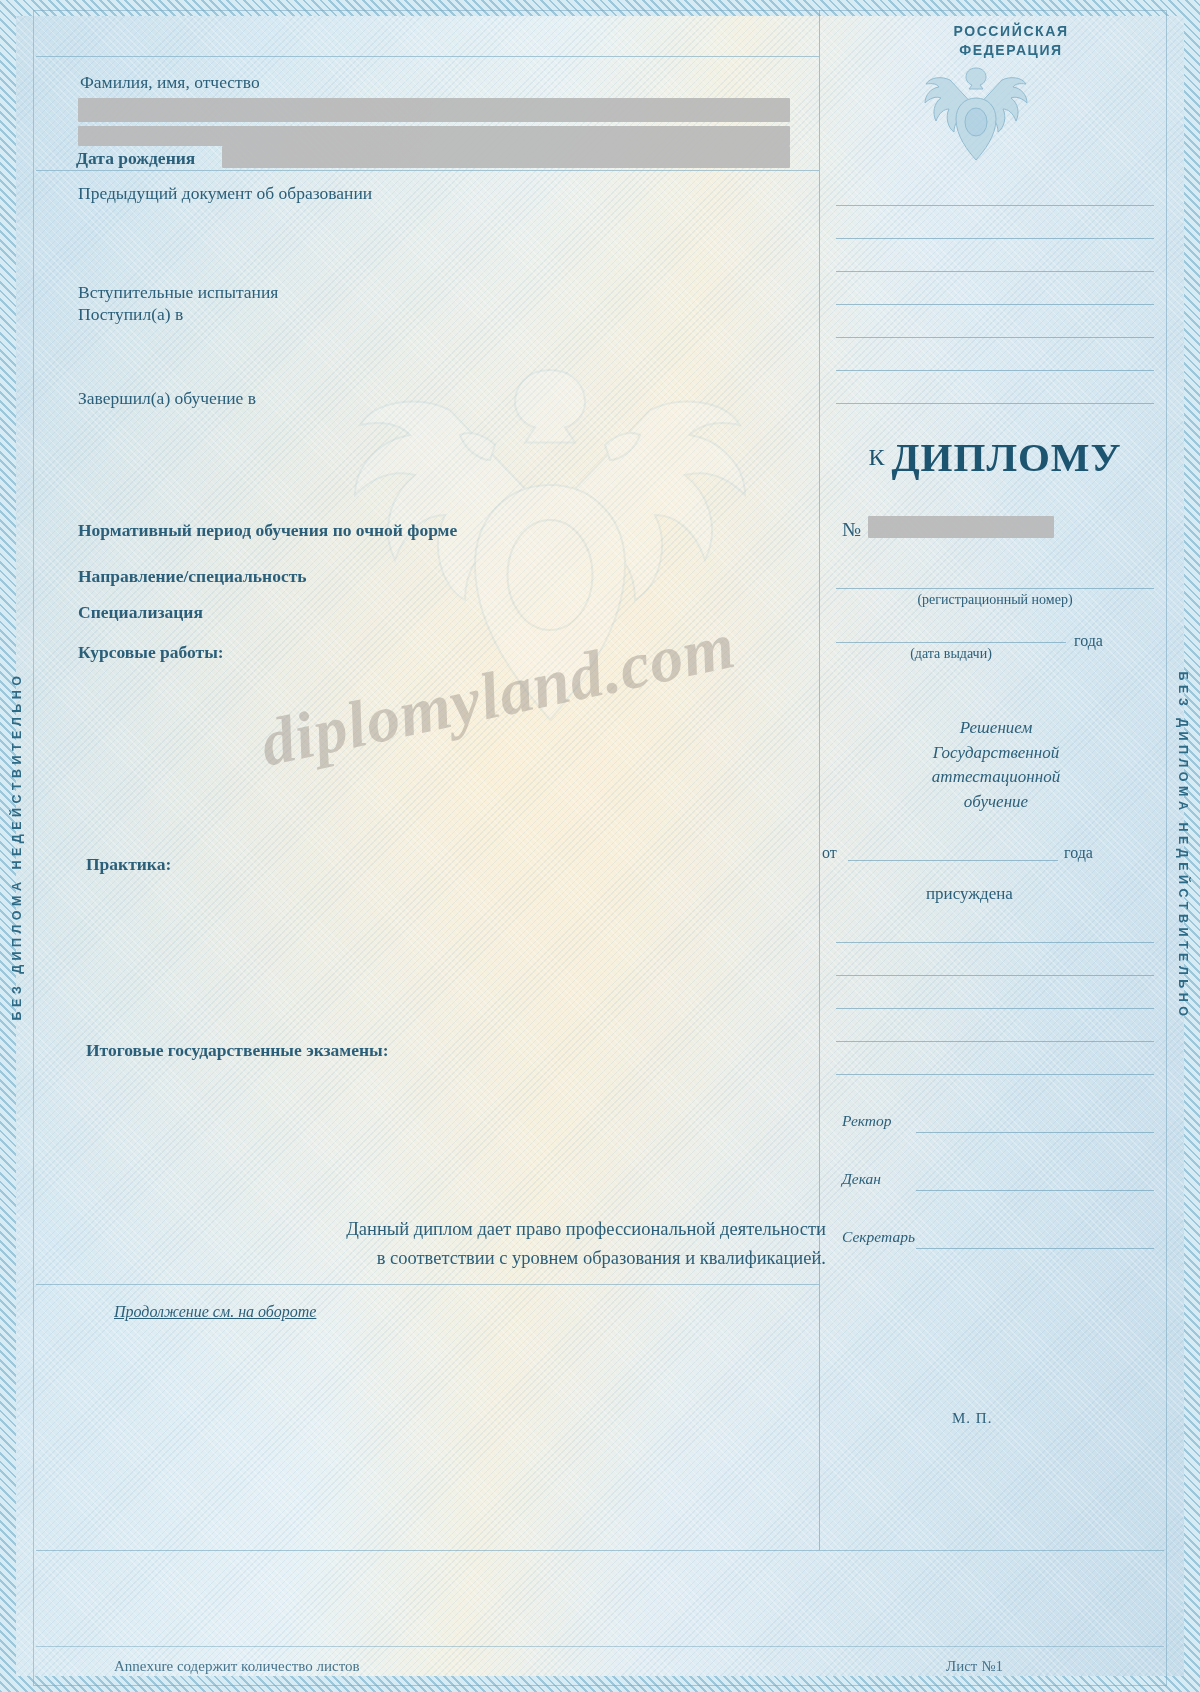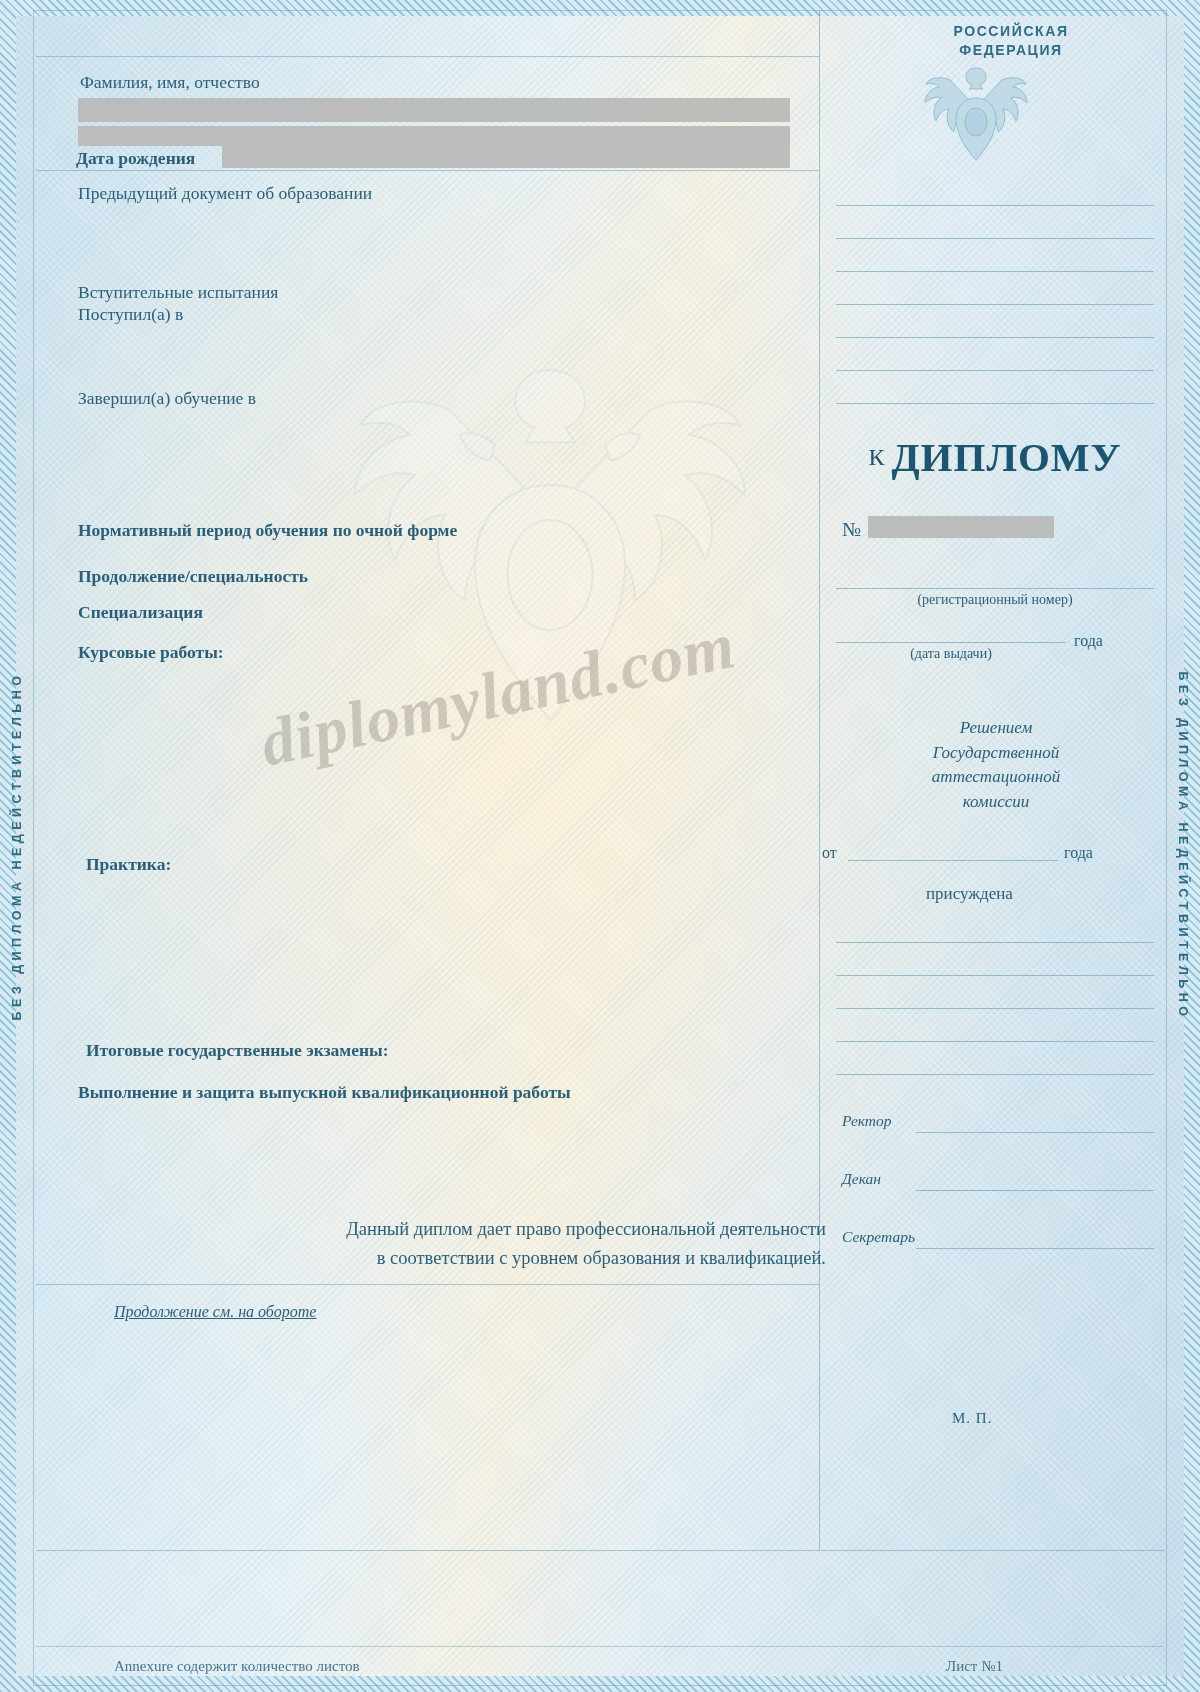--- a/index.html
+++ b/index.html
@@ -213,27 +213,26 @@
     <div class="redacted" style="left:186px;top:136px;width:568px;height:22px;"></div>
 
     <div class="lbl" style="left:42px;top:173px;">Предыдущий документ об образовании</div>
 
     <div class="lbl" style="left:42px;top:272px;">Вступительные испытания</div>
     <div class="lbl" style="left:42px;top:294px;">Поступил(а) в</div>
 
     <div class="lbl" style="left:42px;top:378px;">Завершил(а) обучение в</div>
 
     <div class="lbl lbl-b" style="left:42px;top:510px;">Нормативный период обучения по очной форме</div>
-    <div class="lbl lbl-b" style="left:42px;top:556px;">Продолжение/специальность</div>
+    <div class="lbl lbl-b" style="left:42px;top:556px;">Направление/специальность</div>
     <div class="lbl lbl-b" style="left:42px;top:592px;">Специализация</div>
     <div class="lbl lbl-b" style="left:42px;top:632px;">Курсовые работы:</div>
 
     <div class="lbl lbl-b" style="left:50px;top:844px;">Практика:</div>
     <div class="lbl lbl-b" style="left:50px;top:1030px;">Итоговые государственные экзамены:</div>
-    <div class="lbl lbl-b" style="left:42px;top:1072px;">Выполнение и защита выпускной квалификационной работы</div>
 
     <div class="center-note">
       <div>Данный диплом дает право профессиональной деятельности</div>
       <div>в соответствии с уровнем образования и квалификацией.</div>
     </div>
 
     <div class="cont-note">Продолжение см. на обороте</div>
     <div class="footer-left">Annexure содержит количество листов</div>
     <div class="footer-right">Лист №1</div>
 
@@ -257,21 +256,21 @@
     <div class="cap" style="left:800px;top:582px;width:318px;">(регистрационный номер)</div>
 
     <div class="ruled" style="left:800px;top:632px;width:230px;"></div>
     <div class="lbl" style="left:1038px;top:622px;font-size:16px;">года</div>
     <div class="cap" style="left:800px;top:636px;width:230px;">(дата выдачи)</div>
 
     <div class="ital" style="left:830px;top:706px;width:260px;">
       <div>Решением</div>
       <div>Государственной</div>
       <div>аттестационной</div>
-      <div>комиссии</div>
+      <div>обучение</div>
     </div>
 
     <div class="lbl" style="left:786px;top:834px;font-size:16px;">от</div>
     <div class="ruled" style="left:812px;top:850px;width:210px;"></div>
     <div class="lbl" style="left:1028px;top:834px;font-size:16px;">года</div>
 
     <div class="lbl" style="left:890px;top:874px;font-size:17px;">присуждена</div>
 
     <div class="ruled" style="left:800px;top:932px;width:318px;"></div>
     <div class="ruled" style="left:800px;top:965px;width:318px;"></div>

